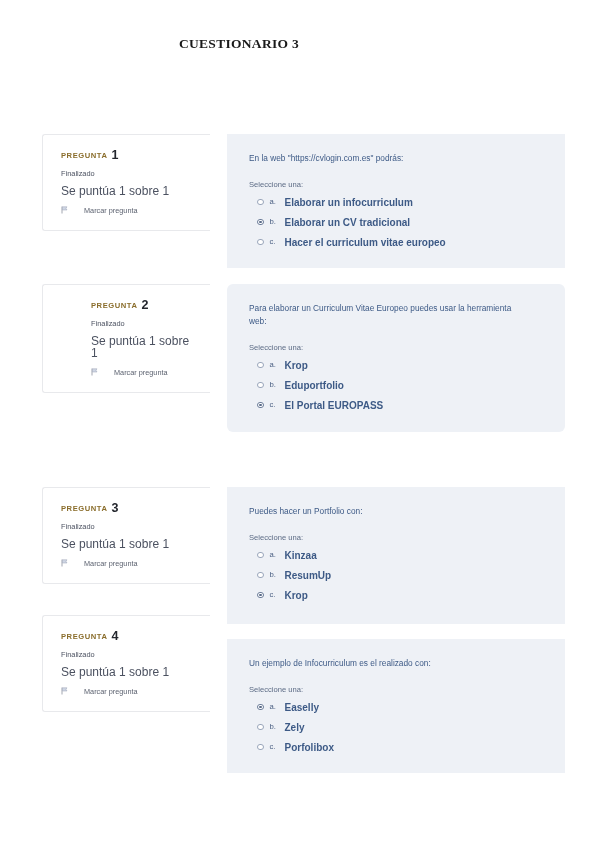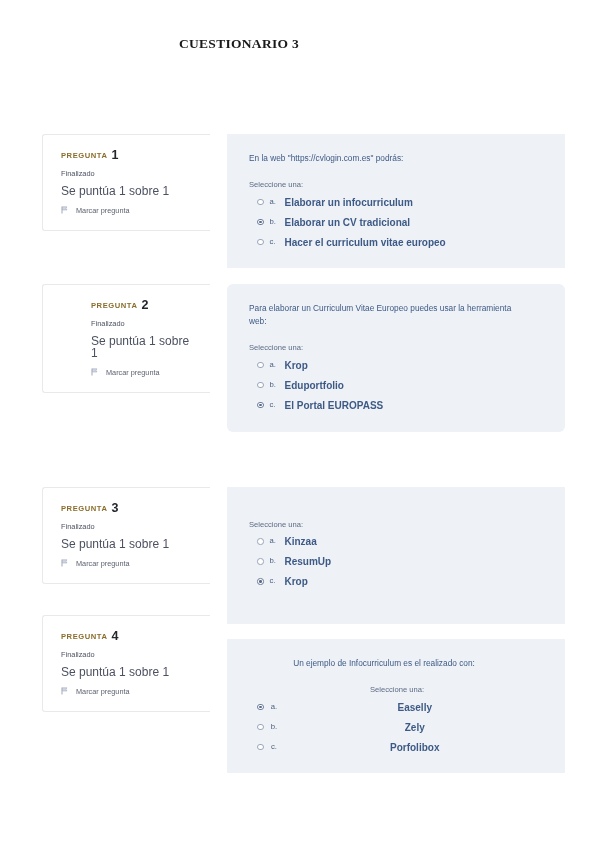--- a/index.html
+++ b/index.html
@@ -86,21 +86,21 @@
   .qgrade {
     font-size: 12px;
     color: #4b5160;
     margin: 0 0 9px 0;
     line-height: 1;
   }
 
   .qflag {
     display: flex;
     align-items: center;
-    gap: 8px;
+    gap: 16px;
     font-size: 7.3px;
     color: #5c6270;
     line-height: 1;
   }
   .flag-icon {
     display: inline-block;
     width: 7px;
     height: 8px;
     position: relative;
     flex: 0 0 auto;
@@ -268,20 +268,21 @@
             <span class="flag-icon">
               <svg width="7" height="8" viewBox="0 0 7 8">
                 <path d="M1 0.5 L1 7.5" stroke="#8a8f9c" stroke-width="0.8" fill="none"></path>
                 <path d="M1.4 0.8 L6 0.8 L5 2.4 L6 4 L1.4 4 Z" fill="#cfd6e4" stroke="#9aa3b4" stroke-width="0.5"></path>
               </svg>
             </span>
             <span>Marcar pregunta</span>
           </div>
         </div>
         <div class="qcontent" style="top: 418px; min-height: 137px;">
+          <div class="qtext">Puedes hacer un Portfolio con:</div>
           <div class="select-label">Seleccione una:</div>
           <div class="option">
             <span class="radio"></span>
             <span class="opt-letter">a.</span>
             <span class="opt-text">Kinzaa</span>
           </div>
           <div class="option">
             <span class="radio"></span>
             <span class="opt-letter">b.</span>
             <span class="opt-text">ResumUp</span>
@@ -301,21 +302,21 @@
           <div class="qflag">
             <span class="flag-icon">
               <svg width="7" height="8" viewBox="0 0 7 8">
                 <path d="M1 0.5 L1 7.5" stroke="#8a8f9c" stroke-width="0.8" fill="none"></path>
                 <path d="M1.4 0.8 L6 0.8 L5 2.4 L6 4 L1.4 4 Z" fill="#cfd6e4" stroke="#9aa3b4" stroke-width="0.5"></path>
               </svg>
             </span>
             <span>Marcar pregunta</span>
           </div>
         </div>
-        <div class="qcontent" style="top: 570px; min-height: 132px; text-align: center;">
+        <div class="qcontent" style="top: 570px; min-height: 132px;">
           <div class="qtext">Un ejemplo de Infocurriculum es el realizado con:</div>
           <div class="select-label">Seleccione una:</div>
           <div class="option">
             <span class="radio checked"></span>
             <span class="opt-letter">a.</span>
             <span class="opt-text">Easelly</span>
           </div>
           <div class="option">
             <span class="radio"></span>
             <span class="opt-letter">b.</span>

